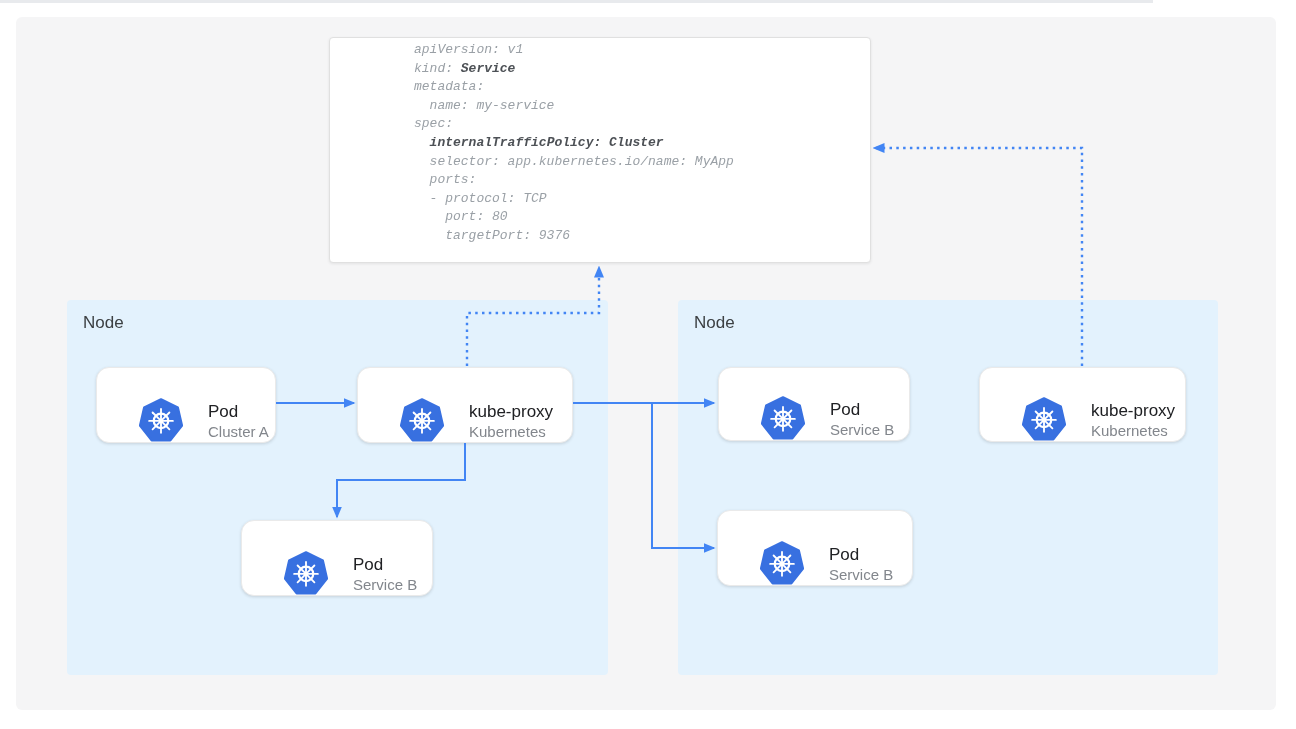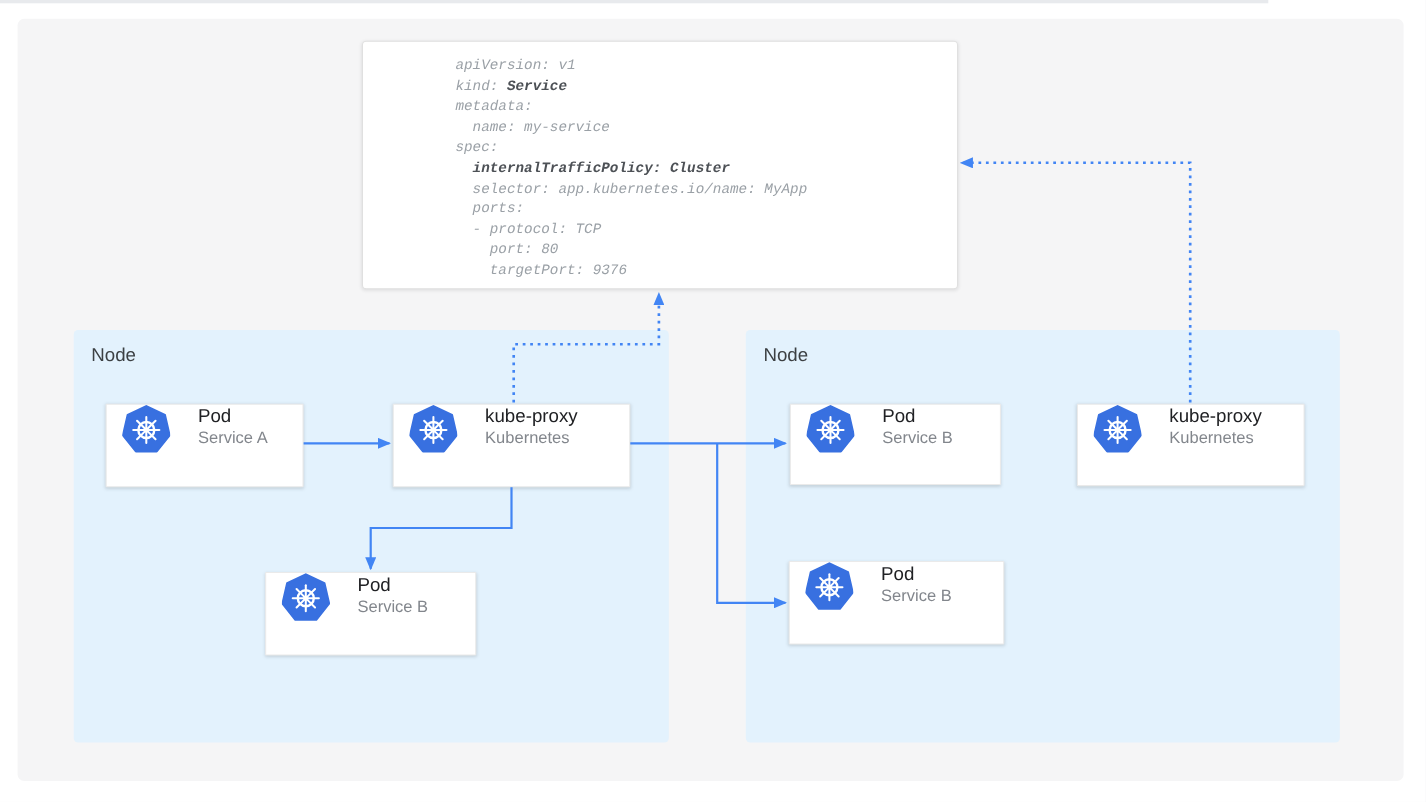--- a/index.html
+++ b/index.html
@@ -32,31 +32,31 @@
   }
   .node-box .node-label{
     position:absolute;left:16px;top:13px;font-size:17px;color:var(--node-label);
   }
   .yaml-box{
     position:absolute;left:329px;top:37px;width:542px;height:226px;
     background:#fff;border:1px solid var(--yaml-border);border-radius:4px;
     box-shadow:0 1px 3px rgba(0,0,0,0.08);box-sizing:border-box;
   }
   .yaml-code{
-    position:absolute;left:84px;top:13px;right:8px;
+    position:absolute;left:84px;top:3px;right:8px;
     font-family:"Liberation Mono", monospace;font-style:italic;
     font-size:13px;line-height:18.6px;color:var(--yaml-text);
     white-space:pre;
   }
   .yaml-code .ybold{font-weight:bold;color:var(--yaml-bold);}
   .card{
     position:absolute;height:76px;background:#ffffff;
-    border:1px solid var(--card-border);border-radius:1px;box-sizing:border-box;
+    border:1px solid var(--card-border);border-radius:13px;box-sizing:border-box;
     box-shadow:0 1px 3px rgba(60,64,67,0.18);
-    display:flex;align-items:flex-start;z-index:4;
+    display:flex;align-items:flex-end;z-index:4;padding-left:28px;
   }
   .card .k8s{width:44px;height:44px;margin-left:14px;flex:0 0 auto;}
   .card .card-text{margin-left:25px;}
   .card .card-title{font-size:17px;color:var(--card-title);line-height:21px;}
   .card .card-subtitle{font-size:15px;color:var(--card-subtitle);line-height:20px;}
   svg.overlay{
     position:absolute;left:0;top:0;width:1296px;height:729px;
     pointer-events:none;z-index:5;
   }
   .arrow{fill:none;stroke:var(--arrow-blue);stroke-width:2px;}
@@ -103,21 +103,21 @@
 <div class="yaml-box">
   <div class="yaml-code"><div><span>apiVersion: v1</span></div><div><span>kind: </span><span class="ybold">Service</span></div><div><span>metadata:</span></div><div><span>  name: my-service</span></div><div><span>spec:</span></div><div><span>  </span><span class="ybold">internalTrafficPolicy: Cluster</span></div><div><span>  selector: app.kubernetes.io/name: MyApp</span></div><div><span>  ports:</span></div><div><span>  - protocol: TCP</span></div><div><span>    port: 80</span></div><div><span>    targetPort: 9376</span></div></div>
 </div>
 
 <div class="card" style="left:96px;top:367px;width:180px;">
   <svg class="k8s" viewBox="0 0 100 100">
       <use href="#k8s-logo"></use>
     </svg>
   <div class="card-text">
     <div class="card-title">Pod</div>
-    <div class="card-subtitle">Service A</div>
+    <div class="card-subtitle">Cluster A</div>
   </div>
 </div>
 
 <div class="card" style="left:357px;top:367px;width:216px;">
   <svg class="k8s" viewBox="0 0 100 100">
       <use href="#k8s-logo"></use>
     </svg>
   <div class="card-text">
     <div class="card-title">kube-proxy</div>
     <div class="card-subtitle">Kubernetes</div>

